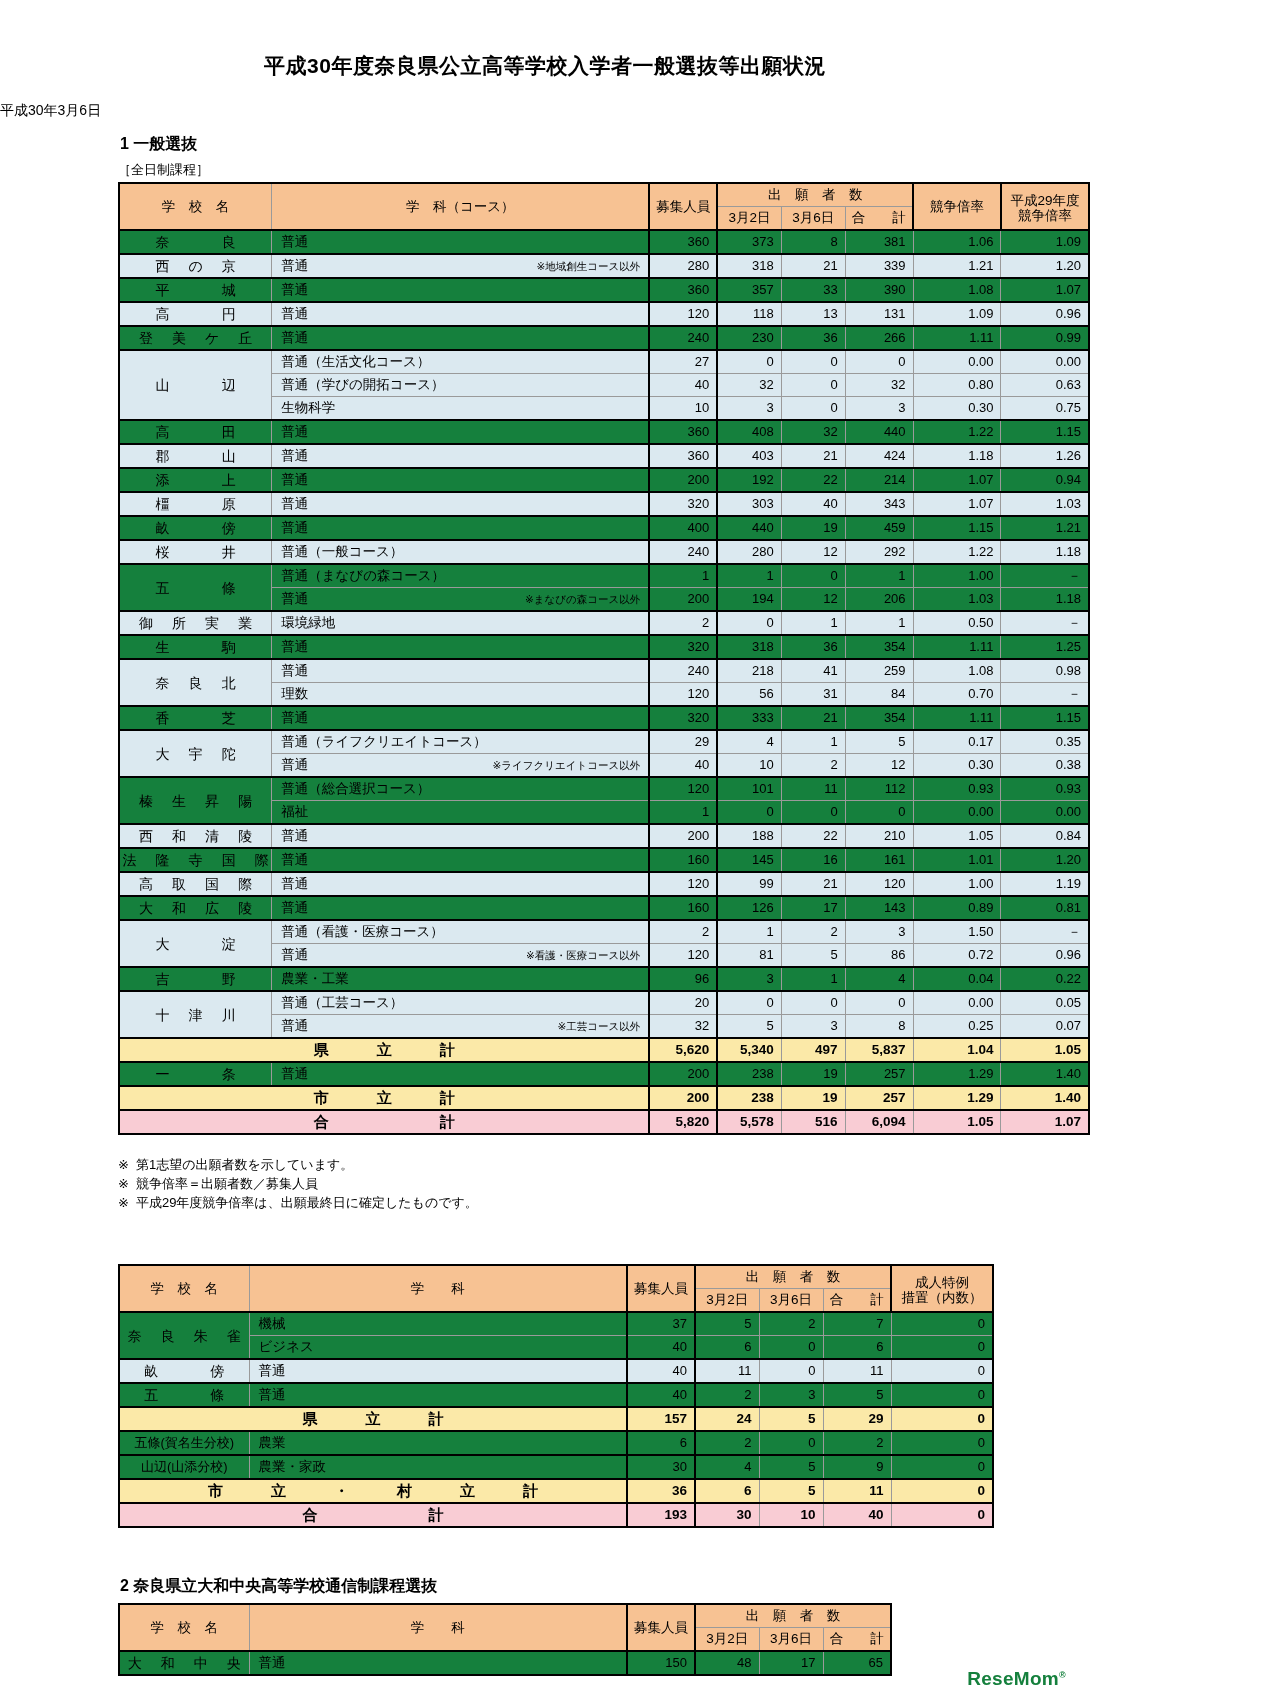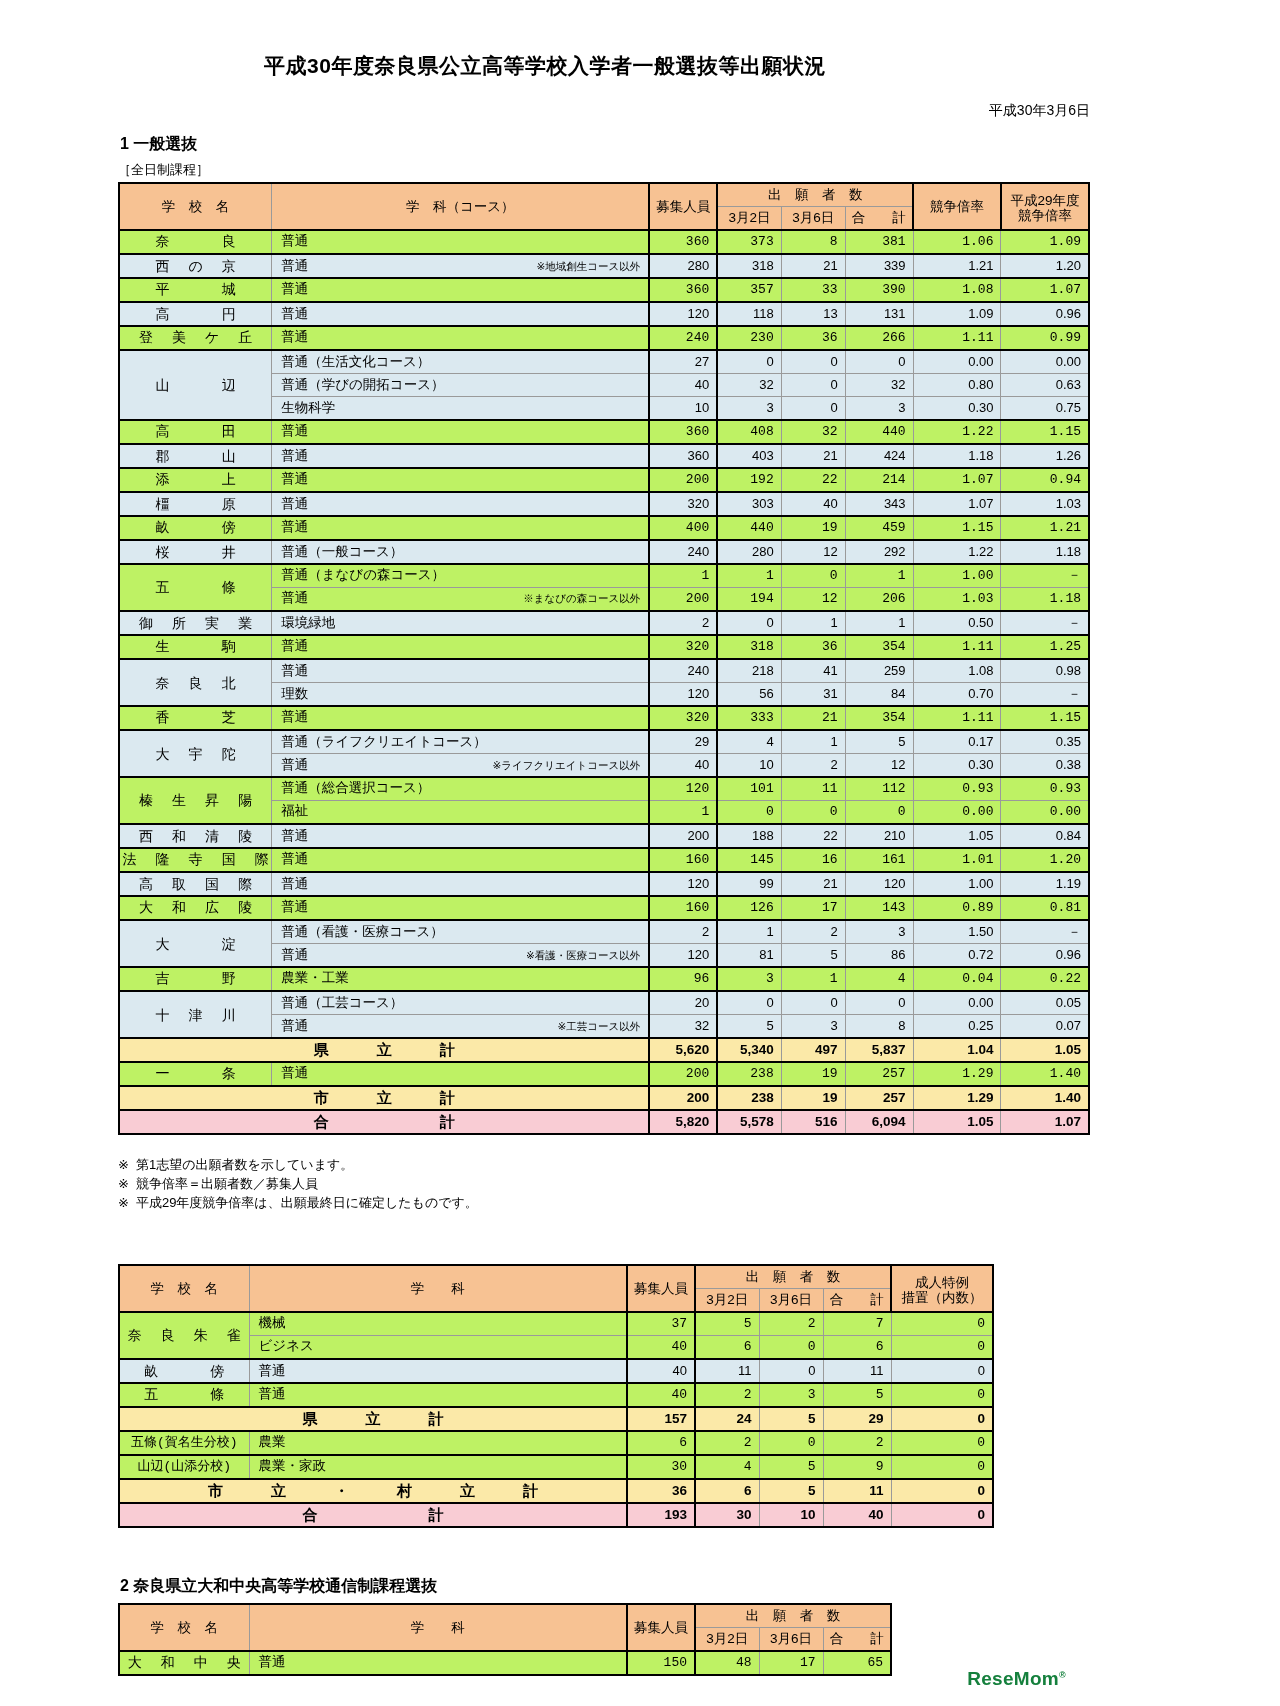--- a/index.html
+++ b/index.html
@@ -15,21 +15,20 @@
 
   
   .doc-title{
     text-align:center;
     font-size:21px;
     font-weight:bold;
     letter-spacing:.5px;
     padding-top:52px;
   }
   .doc-date{
-    text-align:right;
     font-size:14px;
     padding-top:22px;
   }
   .sec-head{
     font-size:16px;
     font-weight:bold;
     padding-left:120px;
     padding-top:14px;
   }
   .sub-head{
@@ -68,21 +67,21 @@
   .tt{border-top:2.5px solid #000;}
   .tb{border-bottom:2.5px solid #000;}
 
   .num{text-align:right;padding-right:7px;font-size:13px;}
   .sch{ text-align:center; font-size:14px; letter-spacing:.18em; text-indent:.18em;}
   .dept{ text-align:left; padding-left:9px; font-size:13.5px; position:relative;}
   .note-sup{
     position:absolute;right:8px;top:0;
     font-size:10.5px;letter-spacing:0;
   }
-  .rowwhite{background:#bef264;font-family:Liberation Mono, monospace;}
+  .rowwhite{background:#15803d;}
   .rowblue{background:#dbe9f0;}
   .rowyellow{background:#fbe9a8;border-radius:6px;}
   .rowpink{background:#f9ccd4;}
   .tot-label{
     text-align:center;font-size:15px;font-weight:bold;
     letter-spacing:1.1em;text-indent:1.1em;
   }
   .tot-num{text-align:right;padding-right:7px;font-size:13.5px;font-weight:bold;}
   .inner-split{border-top:1px solid #b5b5b5;}
 

